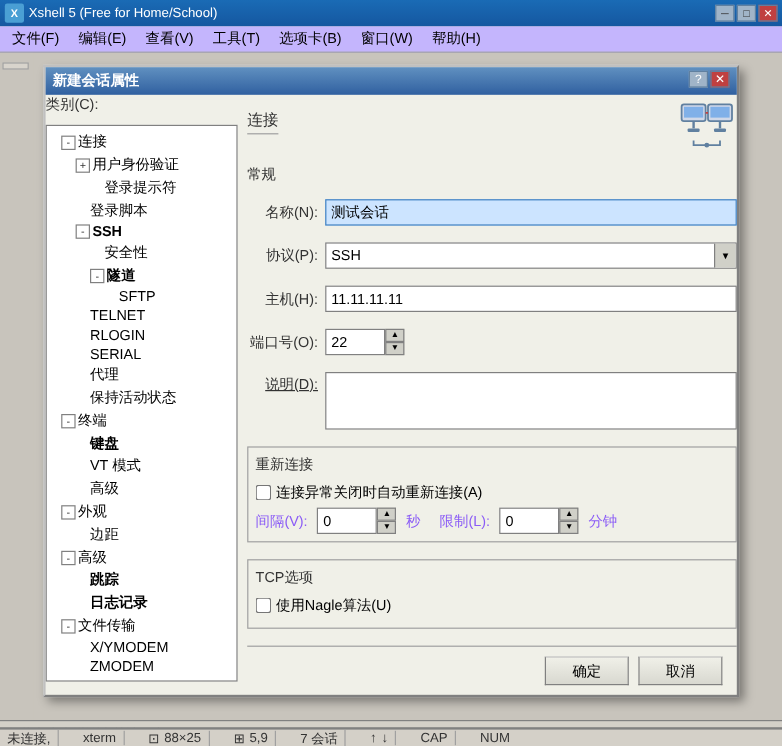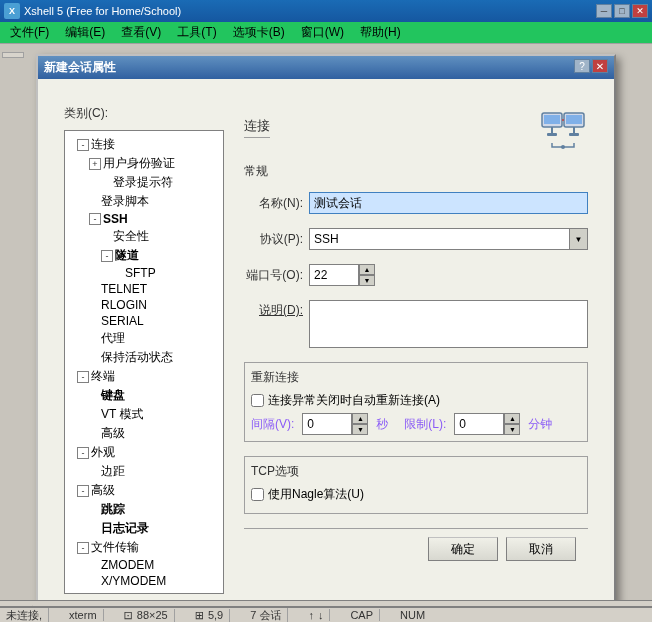--- a/index.html
+++ b/index.html
@@ -39,21 +39,21 @@
       background: #a0b4c8;
       border: 1px solid #6080a0;
       font-size: 9px;
       display: flex; align-items: center; justify-content: center;
       cursor: pointer; color: #333;
     }
     .title-btn.close { background: #c04040; color: white; }
 
     
     .menu-bar {
-      background: #22c55e;
+      background: #c4b5fd;
       height: 22px;
       display: flex;
       align-items: center;
       padding: 0 2px;
       border-bottom: 1px solid #a0a0a0;
       font-size: 12px;
     }
     .menu-item {
       padding: 2px 8px;
       cursor: pointer;
@@ -94,22 +94,22 @@
       background: #a0b4c8;
       border: 1px solid #6080a0;
       font-size: 10px;
       display: flex; align-items: center; justify-content: center;
       cursor: pointer;
     }
     .dialog-btn.close-btn { background: #c04040; color: white; }
 
     .dialog-body {
       display: flex;
-      padding: 26px;
-      gap: 20px;
+      padding: 0;
+      gap: 8px;
     }
 
     
     .tree-panel {
       width: 160px;
       min-height: 420px;
       background: white;
       border: 1px inset #808080;
       border: 1px solid #808080;
       padding: 4px;
@@ -492,25 +492,25 @@
                 <div class="tree-spacer"></div>
                 <span style="font-weight:bold;">日志记录</span>
               </div>
 
               <div class="tree-node indent1">
                 <div class="tree-expand">-</div>
                 <span>文件传输</span>
               </div>
               <div class="tree-node indent2">
                 <div class="tree-spacer"></div>
+                <span>X/YMODEM</span>
+              </div>
+              <div class="tree-node indent2">
+                <div class="tree-spacer"></div>
                 <span>ZMODEM</span>
-              </div>
-              <div class="tree-node indent2">
-                <div class="tree-spacer"></div>
-                <span>X/YMODEM</span>
               </div>
             </div>
           </div>
 
           <div class="content-panel">
 
             <div style="display:flex; align-items:center; justify-content:space-between;">
               <span class="section-label">连接</span>
 
               <div style="width:50px; height:50px; display:flex; align-items:center; justify-content:center;">
@@ -538,20 +538,24 @@
             </div>
 
             <div class="form-group">
               <label class="form-label">协议(P):</label>
               <div class="select-control" style="position:relative; cursor:pointer;">
                 <span>SSH</span>
                 <div class="select-arrow">▼</div>
               </div>
             </div>
 
+            <div class="form-group">
+              <label class="form-label">主机(H):</label>
+              <input type="text" class="form-control" value="11.11.11.11" style="">
+            </div>
 
             <div class="form-group">
               <label class="form-label">端口号(O):</label>
               <div class="spinner-group">
                 <input type="text" class="spinner-input" value="22" style="">
                 <div class="spinner-btns">
                   <div class="spinner-btn">▲</div>
                   <div class="spinner-btn">▼</div>
                 </div>
               </div>

